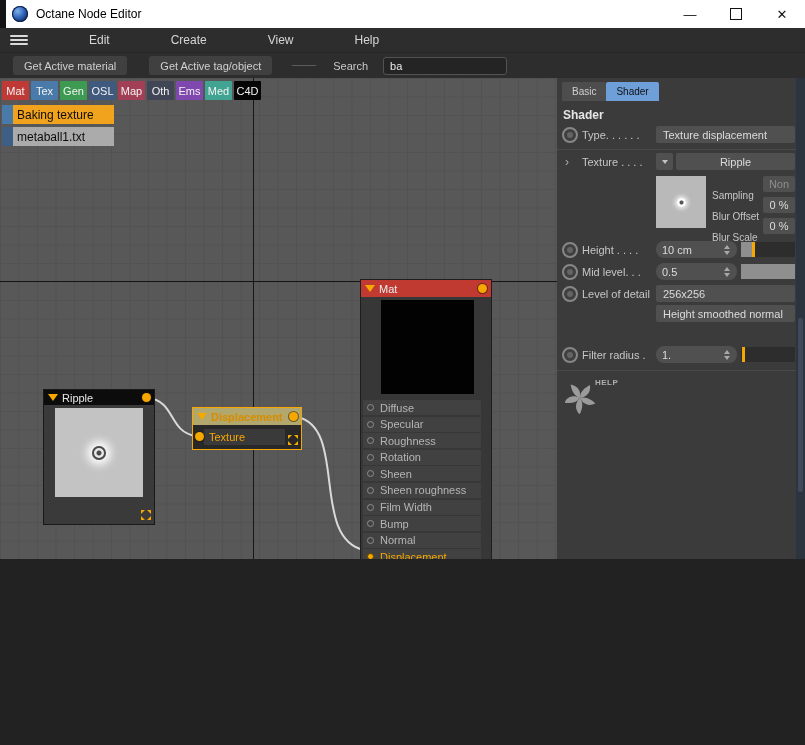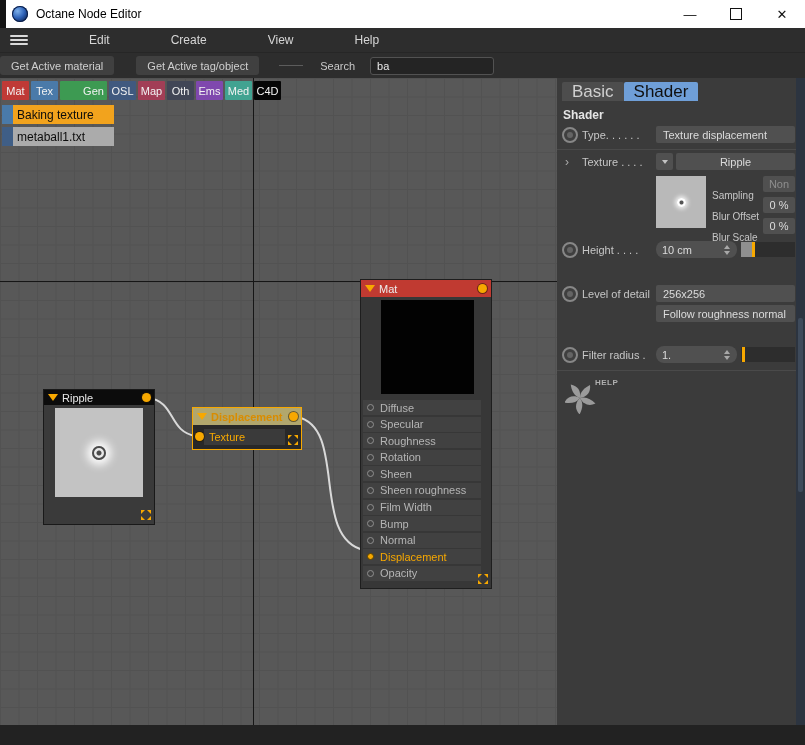--- a/index.html
+++ b/index.html
@@ -1,16 +1,16 @@
 <!DOCTYPE html>
 <html><head>
 <meta charset="utf-8">
 <style>
   html,body{margin:0;padding:0;background:#222;}
-  .window{position:relative;width:805px;height:725px;overflow:hidden;
+  .window{position:relative;width:805px;height:559px;overflow:hidden;
     font-family:"Liberation Sans",sans-serif;background:#585858;-webkit-font-smoothing:antialiased;}
 
   
   .titlebar{position:absolute;top:0;left:0;width:805px;height:28px;background:#ffffff;display:flex;align-items:center;}
   .titlebar-edge{position:absolute;left:0;top:0;width:6px;height:28px;background:#141414;}
   .app-icon{width:16px;height:16px;border-radius:50%;margin-left:12px;
     background:radial-gradient(circle at 35% 32%,#7db0ea 0%,#2e62b8 45%,#123068 75%,#0a1c45 100%);
     box-shadow:inset 0 0 0 1px #0a1c45;}
   .app-title{margin-left:8px;font-size:12px;color:#000;}
   .win-controls{position:absolute;right:0;top:0;height:28px;display:flex;}
@@ -20,21 +20,21 @@
   
   .menubar{position:absolute;top:28px;left:0;width:805px;height:24px;background:#2d2d2d;display:flex;align-items:center;gap:44px;}
   .hamburger{width:18px;height:11px;margin-left:10px;display:flex;flex-direction:column;justify-content:space-between;}
   .hamburger span{display:block;height:2.4px;background:#d9d9d9;border-radius:1px;}
   .menu-item{color:#d6d6d6;font-size:12px;margin-left:17px;}
 
   
   .toolbar{position:absolute;top:52px;left:0;width:805px;height:26px;background:#2d2d2d;border-top:1px solid #262626;
     display:flex;align-items:center;box-sizing:border-box;}
   .tool-btn{height:19px;background:#404040;border-radius:3px;color:#cfcfcf;font-size:11px;
-    display:flex;align-items:center;padding:0 11px;margin-left:0;}
+    display:flex;align-items:center;padding:0 11px;margin-left:13px;}
   .tool-btn+.tool-btn{margin-left:22px;}
   .toolbar-sep{width:24px;height:1px;background:#5c5c5c;margin-left:20px;}
   .search-label{color:#c9c9c9;font-size:11px;margin-left:17px;text-align:right;}
   .search-input{margin-left:15px;width:110px;height:16px;background:#242424;border:1px solid #525252;border-radius:3px;
     color:#e8e8e8;font-size:11px;padding:0 6px;font-family:"Liberation Sans",sans-serif;outline:none;}
 
   
   .canvas{position:absolute;top:78px;left:0;width:557px;height:667px;background-color:#585858;
     background-image:linear-gradient(#525252 1px,transparent 1px),linear-gradient(90deg,#525252 1px,transparent 1px);
     background-size:18.5px 18.5px;overflow:hidden;}
@@ -88,21 +88,21 @@
     padding-left:17px;font-size:11px;color:#b5b5b5;box-sizing:border-box;}
   .mat-row .in-ring{position:absolute;left:4px;top:4px;width:5px;height:5px;border:1.5px solid #8f8f8f;border-radius:50%;}
   .mat-row.connected{color:#f7a800;}
   .mat-row.connected .in-ring{background:#f7a800;border-color:#5a4200;}
 
   
   .panel{position:absolute;top:78px;left:557px;width:248px;height:667px;background:#3b3b3b;box-sizing:border-box;}
   .v-scrollbar{position:absolute;right:0;top:0;bottom:0;width:9px;background:#2c3440;}
   .v-scrollbar .vthumb{position:absolute;left:2px;width:5px;top:36%;height:26%;background:#3e4a5a;border-radius:2px;}
   .panel-tabs{position:absolute;top:4px;left:5px;display:flex;}
-  .panel-tab{height:19px;padding:0 10px;display:flex;align-items:center;font-size:17px;border-radius:2px 2px 0 0;}
+  .panel-tab{height:19px;padding:0 10px;display:flex;align-items:center;font-size:10px;border-radius:2px 2px 0 0;}
   .panel-tab.basic{background:#4d4d4d;color:#d0d0d0;}
   .panel-tab.shader{background:#6f9fd8;color:#101010;}
   .panel-heading{position:absolute;top:30px;left:6px;font-size:12px;font-weight:bold;color:#e5e5e5;}
 
   .prow{position:absolute;left:5px;right:10px;height:17px;display:flex;align-items:center;}
   .prow .icon-cell{width:20px;display:flex;align-items:center;}
   .prow .lbl-cell{width:74px;font-size:11px;color:#c6c6c6;white-space:nowrap;overflow:hidden;}
   .prow .field-cell{flex:1;display:flex;align-items:center;height:17px;}
   .radio-icon{position:relative;width:12px;height:12px;border:2px solid #878787;border-radius:50%;background:#3f3f3f;}
   .radio-icon::after{content:"";position:absolute;left:3px;top:3px;width:6px;height:6px;border-radius:50%;background:#646464;}
@@ -189,21 +189,21 @@
     <div class="axis-h"></div>
 
     <svg class="wires" width="557" height="667" viewBox="0 0 557 667">
       <path d="M 148 320 C 176 323 168 354 196 358" fill="none" stroke="#d9d9d9" stroke-width="2"></path>
       <path d="M 297 339 C 348 349 310 460 364 472" fill="none" stroke="#d9d9d9" stroke-width="2"></path>
     </svg>
 
     <div class="cat-tabs">
       <div class="cat-tab" style="background-color: rgb(191, 58, 54);">Mat</div>
       <div class="cat-tab" style="background-color: rgb(74, 122, 169);">Tex</div>
-      <div class="cat-tab" style="background-color: rgb(61, 154, 82); padding-left: 20px;">Gen</div>
+      <div class="cat-tab" style="background-color: rgb(61, 154, 82);">Gen</div>
       <div class="cat-tab" style="background-color: rgb(64, 89, 127);">OSL</div>
       <div class="cat-tab" style="background-color: rgb(162, 62, 86);">Map</div>
       <div class="cat-tab" style="background-color: rgb(65, 70, 86);">Oth</div>
       <div class="cat-tab" style="background-color: rgb(127, 72, 174);">Ems</div>
       <div class="cat-tab" style="background-color: rgb(65, 163, 145);">Med</div>
       <div class="cat-tab" style="background-color: rgb(6, 6, 6);">C4D</div>
     </div>
 
     <div class="node-list-item" style="top:27px">
       <div class="tag" style="background-color: rgb(74, 122, 169);"></div>
@@ -367,36 +367,54 @@
               <span class="spin-down"></span>
             </span>
         </div>
         <div class="mini-slider">
           <span class="fill" style="width:11px;"></span>
             <span class="marker" style="left:11px;"></span>
         </div>
       </div>
     </div>
 
+    <div class="prow" style="top:185px;">
+      <div class="icon-cell">
+          <span class="radio-icon"></span>
+        </div>
+      <div class="lbl-cell">Mid level. . .</div>
+      <div class="field-cell">
+        <div class="spinner">
+          <span class="val">0.5</span>
+          <span class="arrows">
+              <span class="spin-up"></span>
+              <span class="spin-down"></span>
+            </span>
+        </div>
+        <div class="mini-slider">
+            <span class="fill" style="width:100%;"></span>
+          </div>
+      </div>
+    </div>
 
     <div class="prow" style="top:207px;">
       <div class="icon-cell">
           <span class="radio-icon"></span>
         </div>
       <div class="lbl-cell">Level of detail</div>
       <div class="field-cell">
           <div class="pfield">256x256</div>
         </div>
     </div>
 
     <div class="prow" style="top:227px;">
       <div class="icon-cell"></div>
       <div class="lbl-cell"></div>
       <div class="field-cell">
-          <div class="pfield">Follow roughness normal</div>
+          <div class="pfield">Height smoothed normal</div>
         </div>
     </div>
 
 
     <div class="prow" style="top:268px;">
       <div class="icon-cell">
           <span class="radio-icon"></span>
         </div>
       <div class="lbl-cell">Filter radius .</div>
       <div class="field-cell">

